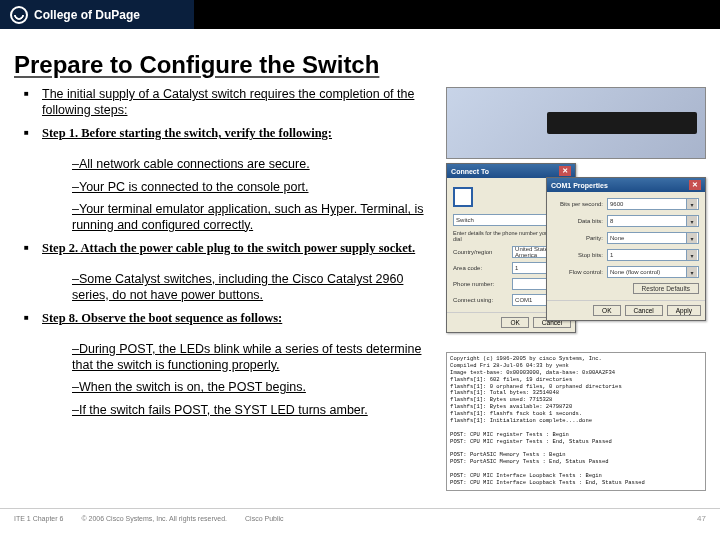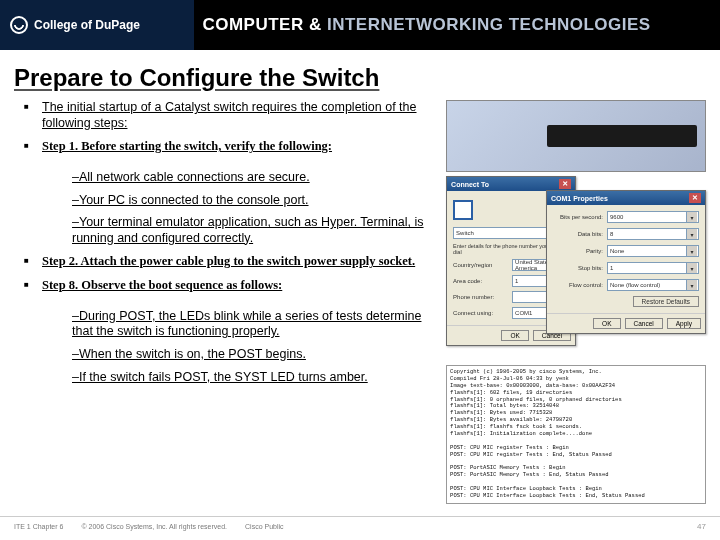--- a/index.html
+++ b/index.html
@@ -1,26 +1,26 @@
 <!DOCTYPE html>
 <html><head>
 <meta charset="utf-8">
 <style>
   * { margin: 0; padding: 0; box-sizing: border-box; }
   body { width: 720px; height: 540px; font-family: Arial, sans-serif; background: #fff; overflow: hidden; position: relative; }
   
-  .header { height: 50px; background: linear-gradient(to right, #0a1f3d 0%, #0a1f3d 27%, #000 27%, #000 100%); display: flex; align-items: center; color: #fff; position: relative; }
+  .header { height: 29px; background: linear-gradient(to right, #0a1f3d 0%, #0a1f3d 27%, #000 27%, #000 100%); display: flex; align-items: center; color: #fff; position: relative; justify-content: space-between; }
   .header-logo { display: flex; align-items: center; gap: 6px; padding-left: 10px; width: 27%; }
   .logo-circle { width: 18px; height: 18px; border: 2px solid #fff; border-radius: 50%; display: flex; align-items: center; justify-content: center; }
   .logo-arc { width: 10px; height: 10px; border: 2px solid #fff; border-radius: 50%; border-top-color: transparent; border-right-color: transparent; transform: rotate(-45deg); }
   .logo-text { font-size: 12px; font-weight: bold; }
   .header-title { font-size: 17px; font-weight: bold; letter-spacing: 0.5px; padding-left: 8px; white-space: nowrap; }
   .ht-light { color: #b8c4d6; }
   
-  .slide { padding: 14px 14px 0 14px; position: relative; height: 480px; }
+  .slide { padding: 22px 14px 0 14px; position: relative; height: 480px; }
   .title { font-size: 24px; font-weight: bold; color: #000; margin-bottom: 8px; text-decoration: underline; text-decoration-color: #555; text-underline-offset: 3px; }
   
   .content { display: flex; gap: 8px; }
   .text-col { width: 62%; font-size: 12.5px; line-height: 1.25; color: #000; }
   .img-col { width: 38%; display: flex; flex-direction: column; gap: 4px; }
   
   ul.b1 { list-style: none; padding-left: 16px; }
   ul.b1 > li { position: relative; padding-left: 12px; margin-bottom: 8px; }
   ul.b1 > li::before { content: "■"; position: absolute; left: -6px; top: 2px; font-size: 8px; color: #000; }
   
@@ -49,58 +49,57 @@
   .dlg1 { left: 0; top: 0; width: 130px; }
   .dlg2 { right: 0; top: 14px; width: 160px; }
   .dlg2 .dlg-body { gap: 5px; }
   .dlg2 .dlg-row label { width: 50px; text-align: right; }
   .icon-row { display: flex; gap: 6px; padding: 3px 0; }
   .icon-box { width: 20px; height: 20px; background: #fff; border: 1px solid #aaa; }
   .icon-box.sel { border: 2px solid #2a5fa5; }
   
   .terminal { width: 100%; flex: 1; background: #fff; border: 1px solid #999; font-family: 'Courier New', monospace; font-size: 5.5px; line-height: 1.25; padding: 3px; color: #111; overflow: hidden; white-space: pre; }
   
-  .footer { position: absolute; bottom: 4px; left: 0; right: 0; height: 20px; border-top: 1px solid #ccc; display: flex; align-items: center; padding: 0 14px; font-size: 7px; color: #7a7a7a; gap: 18px; }
+  .footer { position: absolute; bottom: 12px; left: 0; right: 0; height: 20px; border-top: 1px solid #ccc; display: flex; align-items: center; padding: 0 14px; font-size: 7px; color: #7a7a7a; gap: 18px; }
   .footer .pg { position: absolute; right: 14px; font-size: 8px; color: #999; }
 </style>
 </head>
 <body>
 
 <div class="header">
   <div class="header-logo">
     <div class="logo-circle">
         <div class="logo-arc"></div>
       </div>
     <span class="logo-text">College of DuPage</span>
   </div>
-  <div class="header-title">
-    <span>COMPUTER &amp;</span>
-    <span class="ht-light">INTERNETWORKING TECHNOLOGIES</span>
-  </div>
 </div>
 
 <div class="slide">
   <h1 class="title">Prepare to Configure the Switch</h1>
 
   <div class="content">
     <div class="text-col">
       <ul class="b1">
-        <li><span class="ul">The initial startup of a Catalyst switch requires the completion of the following steps:</span></li>
+        <li><span class="ul">The initial supply of a Catalyst switch requires the completion of the following steps:</span></li>
 
         <li>
           <span class="bold ul">Step 1. Before starting the switch, verify the following:</span>
           <ul class="b2">
             <li><span class="ul">–All network cable connections are secure.</span></li>
             <li><span class="ul">–Your PC is connected to the console port.</span></li>
             <li><span class="ul">–Your terminal emulator application, such as Hyper. Terminal, is running and configured correctly.</span></li>
           </ul>
         </li>
 
         <li>
           <span class="bold ul">Step 2. Attach the power cable plug to the switch power supply socket.</span>
+          <ul class="b2">
+            <li><span class="ul">–Some Catalyst switches, including the Cisco Catalyst 2960 series, do not have power buttons.</span></li>
+          </ul>
         </li>
 
         <li>
           <span class="bold ul">Step 8. Observe the boot sequence as follows:</span>
           <ul class="b2">
             <li><span class="ul">–During POST, the LEDs blink while a series of tests determine that the switch is functioning properly.</span></li>
             <li><span class="ul">–When the switch is on, the POST begins.</span></li>
             <li><span class="ul">–If the switch fails POST, the SYST LED turns amber.</span></li>
           </ul>
         </li>

